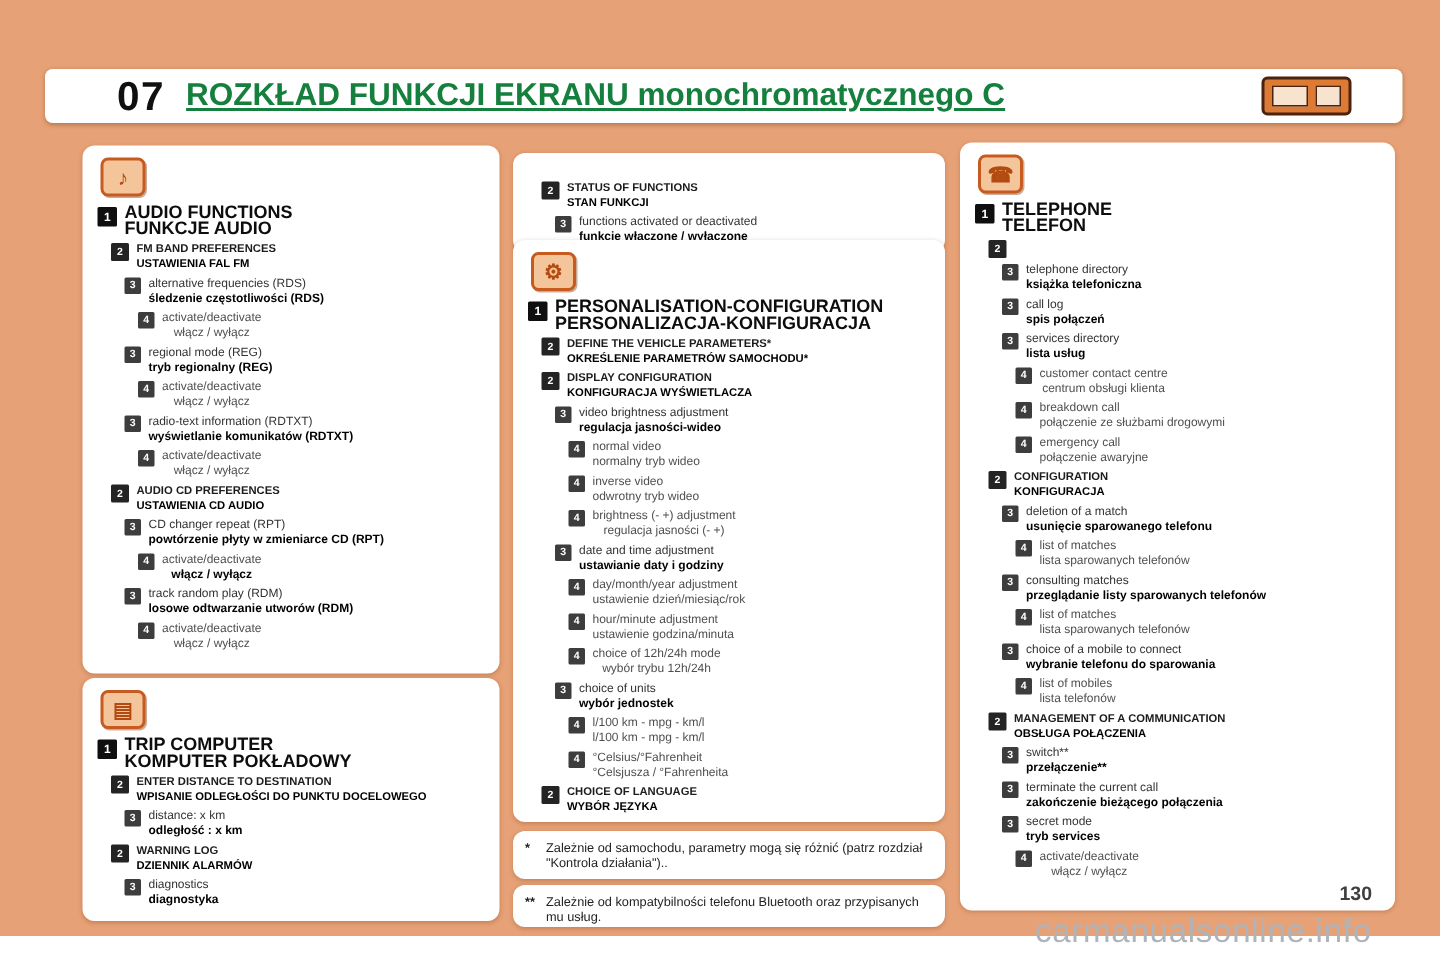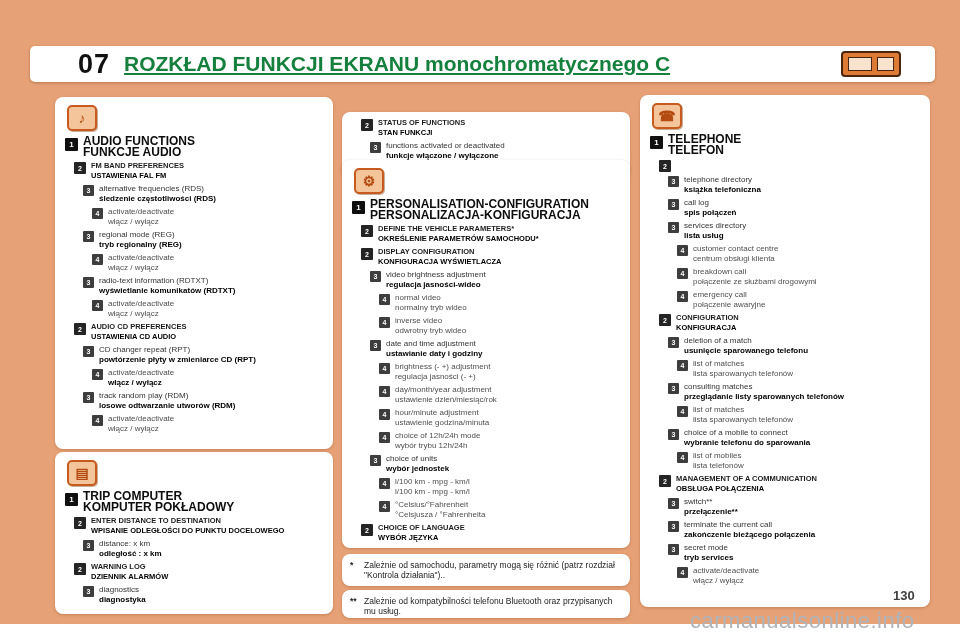--- a/index.html
+++ b/index.html
@@ -24,21 +24,21 @@
   .disp-screen2 { position:absolute; right:5px; top:4px; width:15px; height:12px; background:#F7E3CE; border:1px solid #4a2410; }
 
   
   .panel {
     position:absolute; background:#ffffff; border-radius:8px;
     padding:8px 6px 6px 10px; box-sizing:border-box;
     box-shadow:0 1px 3px rgba(120,60,20,.3);
   }
   #panel-audio  { left:55px;  top:97px;  width:278px; height:352px; }
   #panel-trip   { left:55px;  top:452px; width:278px; height:162px; }
-  #panel-status { left:342px; top:112px; width:288px; height:66px; padding-top:6px; }
+  #panel-status { left:342px; top:102px; width:288px; height:66px; padding-top:18px; }
   #panel-perso  { left:342px; top:160px; width:288px; height:388px; }
   #panel-phone  { left:640px; top:95px;  width:290px; height:512px; }
 
   .panel-icon {
     display:flex; align-items:center; justify-content:center;
     width:26px; height:22px; border:2px solid #C75A1E; border-radius:5px;
     background:#F4C59B; color:#B34A10; font-size:14px; font-weight:bold;
     margin:0 0 5px 2px; box-shadow:1px 1px 0 rgba(120,50,0,.4);
   }
 
@@ -53,21 +53,21 @@
   .lvl4 { padding-left:27px; } .lvl4 .marker { width:11px; height:11px; font-size:7px; background:#3d3d3d; margin-top:1px; }
 
   .lines { display:block; }
   .lines div { line-height:10px; }
   .lvl1 .en, .lvl1 .pl { font-size:12px; font-weight:bold; color:#0d0d0d; line-height:11px !important; }
   .lvl2 .en { font-size:7.5px; font-weight:bold; color:#1c1c1c; }
   .lvl2 .pl { font-size:7.5px; font-weight:bold; color:#000; }
   .lvl3 .en { font-size:8px; color:#333; }
   .lvl3 .pl { font-size:8px; font-weight:bold; color:#000; }
   .lvl4 .en { font-size:8px; color:#4f4f4f; }
-  .lvl4 .pl { font-size:8px; color:#4f4f4f; }
+  .lvl4 .pl { font-size:8px; color:#4f4f4f;text-align:center; }
   .pl.b { font-weight:bold !important; color:#000 !important; }
 
   
   .footnote {
     position:absolute; background:#ffffff; border-radius:8px; padding:6px 8px;
     box-sizing:border-box; display:flex; font-size:8.5px; color:#222;
     box-shadow:0 1px 3px rgba(120,60,20,.3);
   }
   #footnote-1 { left:342px; top:554px; width:288px; height:32px; }
   #footnote-2 { left:342px; top:590px; width:288px; height:28px; }
@@ -288,32 +288,32 @@
           <div class="pl">normalny tryb wideo</div>
         </span>
       </div>
       <div class="entry lvl4">
         <span class="marker">4</span>
         <span class="lines">
           <div class="en">inverse video</div>
           <div class="pl">odwrotny tryb wideo</div>
         </span>
       </div>
+      <div class="entry lvl4">
+        <span class="marker">4</span>
+        <span class="lines">
+          <div class="en">brightness (- +) adjustment</div>
+          <div class="pl">regulacja jasności (- +)</div>
+        </span>
+      </div>
       <div class="entry lvl3">
         <span class="marker">3</span>
         <span class="lines">
           <div class="en">date and time adjustment</div>
           <div class="pl">ustawianie daty i godziny</div>
-        </span>
-      </div>
-      <div class="entry lvl4">
-        <span class="marker">4</span>
-        <span class="lines">
-          <div class="en">brightness (- +) adjustment</div>
-          <div class="pl">regulacja jasności (- +)</div>
         </span>
       </div>
       <div class="entry lvl4">
         <span class="marker">4</span>
         <span class="lines">
           <div class="en">day/month/year adjustment</div>
           <div class="pl">ustawienie dzień/miesiąc/rok</div>
         </span>
       </div>
       <div class="entry lvl4">

